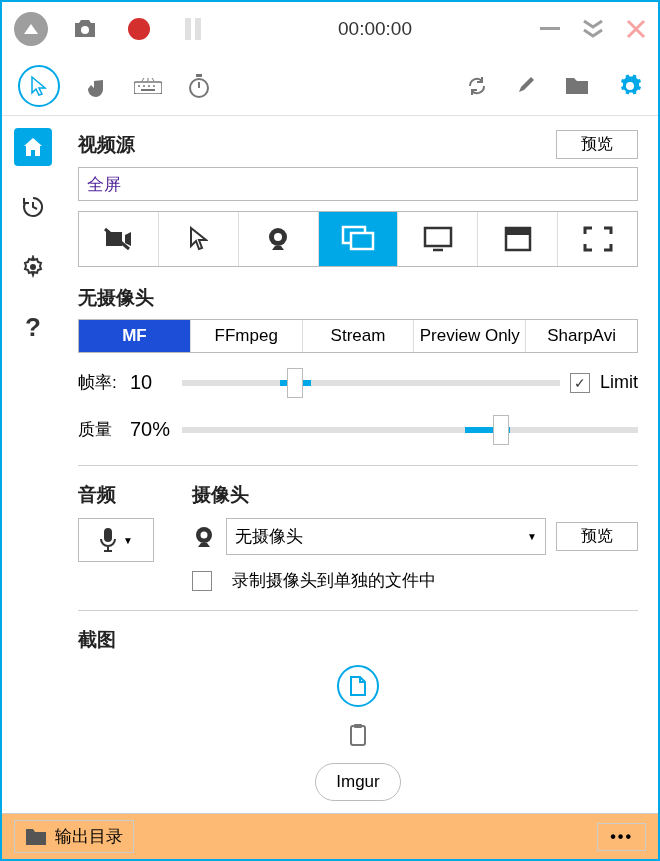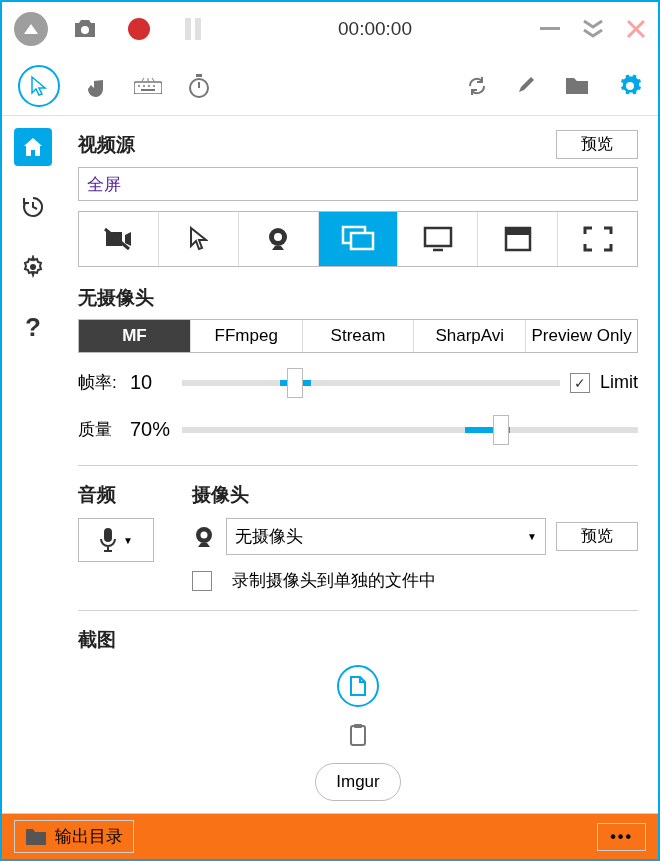--- a/index.html
+++ b/index.html
@@ -29,41 +29,41 @@
 .section-title { font-size: 19px; font-weight: 600; color: #222; }
 .btn-sm { border: 1px solid #bbb; background: #fff; padding: 3px 24px; font-size: 16px; cursor: pointer; }
 .src-input { width: 100%; border: 1px solid #bbb; padding: 6px 8px; font-size: 17px; color: #4c1d95; margin-bottom: 10px; }
 .src-btns { display: flex; border: 1px solid #bbb; margin-bottom: 18px; }
 .src-btn { flex: 1; height: 54px; display: flex; align-items: center; justify-content: center; border-right: 1px solid #ddd; background: #fff; cursor: pointer; }
 .src-btn:last-child { border-right: none; }
 .src-active { background: #00a8e8; color: #fff; }
 .enc-tabs { display: flex; border: 1px solid #bbb; margin-bottom: 18px; margin-top: 8px; }
 .enc-tab { flex: 1; text-align: center; padding: 6px 0; font-size: 17px; border-right: 1px solid #ddd; cursor: pointer; }
 .enc-tab:last-child { border-right: none; }
-.enc-active { background: #404040; color: #fff; font-weight: 600; }
+.enc-active { background: #1d4ed8; color: #fff; font-weight: 600; }
 .slider-row { display: flex; align-items: center; gap: 10px; margin-bottom: 24px; }
 .slider-label { font-size: 17px; min-width: 42px; }
 .slider-val { font-size: 20px; min-width: 42px; }
 .slider-track { flex: 1; height: 6px; background: #e0e0e0; position: relative; }
 .slider-fill { position: absolute; height: 6px; background: #00a8e8; }
 .slider-thumb { position: absolute; width: 16px; height: 30px; background: #fff; border: 1px solid #bbb; top: -12px; transform: translateX(-50%); }
 .chk { width: 20px; height: 20px; border: 1.5px solid #888; display: inline-flex; align-items: center; justify-content: center; font-size: 14px; color: #333; }
 .hr { border: none; border-top: 1px solid #d0d0d0; margin: 8px 0 16px; }
 .audio-cam-row { display: flex; gap: 24px; }
 .aud-col { min-width: 90px; }
 .cam-col { flex: 1; }
 .aud-btn { margin-top: 10px; width: 76px; height: 44px; border: 1px solid #bbb; display: flex; align-items: center; justify-content: center; gap: 6px; cursor: pointer; }
 .aud-drop { font-size: 10px; }
 .cam-row1 { display: flex; align-items: center; gap: 10px; margin-top: 10px; }
 .cam-select { flex: 1; border: 1px solid #bbb; padding: 6px 8px; font-size: 17px; display: flex; justify-content: space-between; align-items: center; cursor: pointer; }
 .cam-row2 { display: flex; align-items: center; gap: 20px; margin-top: 14px; margin-bottom: 10px; }
 .shot-row { display: flex; align-items: center; gap: 16px; margin-top: 12px; flex-direction: column; }
 .doc-circle { width: 42px; height: 42px; border: 2px solid #00a8e8; border-radius: 50%; display: flex; align-items: center; justify-content: center; color: #00a8e8; }
 .imgur-pill { border: 1px solid #bbb; border-radius: 20px; padding: 8px 20px; font-size: 17px; cursor: pointer; }
-.statusbar { position: absolute; bottom: 0; left: 0; right: 0; height: 46px; border-top: 1px solid #ccc; display: flex; align-items: center; padding: 0 12px; background: #f97316; }
+.statusbar { position: absolute; bottom: 0; left: 0; right: 0; height: 46px; border-top: 1px solid #ccc; display: flex; align-items: center; padding: 0 12px; background: #fdba74; }
 .status-left { display: flex; align-items: center; gap: 8px; border: 1px solid #ccc; padding: 4px 10px; cursor: pointer; }
 .status-right { margin-left: auto; border: 1px solid #ccc; padding: 4px 12px; cursor: pointer; font-weight: bold; letter-spacing: 2px; }
 svg { display: block; }
 </style>
 </head>
 <body>
 
 <div class="titlebar">
   <div class="tb-left">
     <div class="tb-circle">
@@ -237,22 +237,22 @@
           </svg>
         </div>
     </div>
 
     
     <div class="section-title">无摄像头</div>
     <div class="enc-tabs">
       <div class="enc-tab enc-active">MF</div>
       <div class="enc-tab">FFmpeg</div>
       <div class="enc-tab">Stream</div>
+      <div class="enc-tab">Preview Only</div>
       <div class="enc-tab">SharpAvi</div>
-      <div class="enc-tab">Preview Only</div>
     </div>
     <div class="slider-row">
       <span class="slider-label">帧率:</span>
       <span class="slider-val">10</span>
       <div class="slider-track">
         <div class="slider-fill" style="left:26%;width:8%;"></div>
         <div class="slider-thumb" style="left:30%;"></div>
       </div>
       <span class="chk">✓</span>
       <span style="font-size:18px;">Limit</span>

